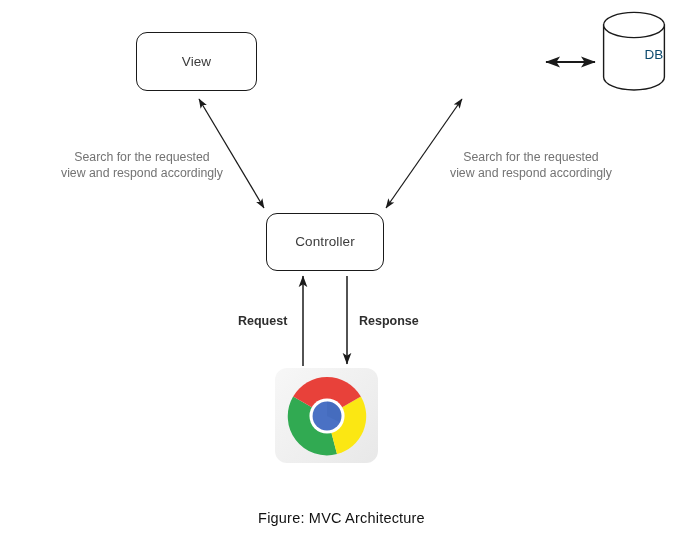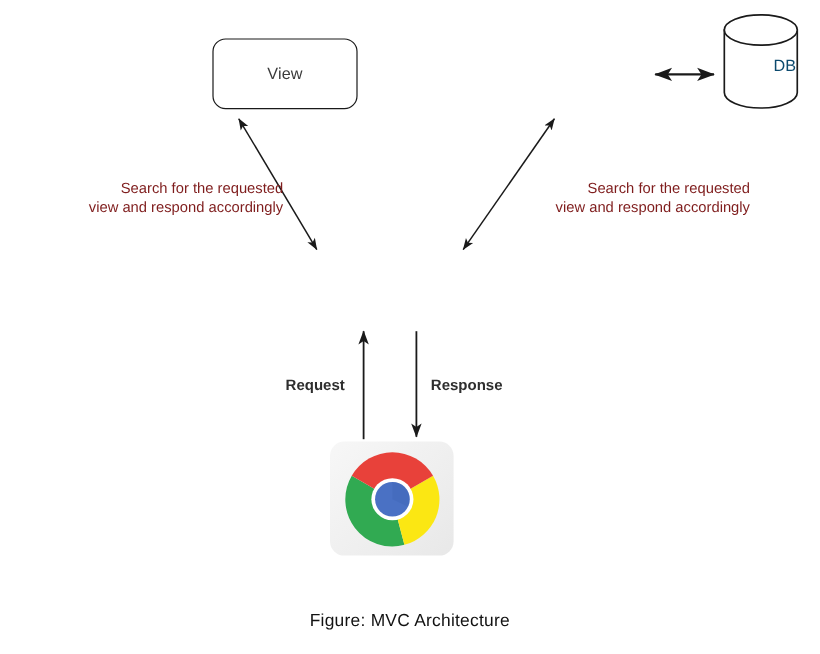--- a/index.html
+++ b/index.html
@@ -27,21 +27,20 @@
   }
   .node-box {
     position: absolute;
     box-sizing: border-box;
     border: 1.3px solid #1a1a1a;
     border-radius: 11px;
     background: #ffffff;
     display: flex;
     align-items: center;
     justify-content: center;
-    margin-left: 41px;
   }
   .node-label {
     font-size: 13.5px;
     color: #3b3b3b;
     letter-spacing: 0.1px;
     line-height: 1;
   }
   #view-box  { left: 136px; top: 32px;  width: 121px; height: 59px; }
   #model-box { left: 415px; top: 32px;  width: 121px; height: 59px; }
   #ctrl-box  { left: 266px; top: 213px; width: 118px; height: 58px; }
@@ -65,23 +64,23 @@
     justify-content: center;
     font-size: 13.5px;
     color: #0c4a6e;
     padding-top: 6px;
     box-sizing: border-box;
   }
 
   .edge-note {
     position: absolute;
     font-size: 12.3px;
-    color: #7f1d1d;
+    color: #737373;
     line-height: 16px;
-    text-align: right;
+    text-align: center;
     white-space: nowrap;
   }
   #note-view  { left: 48px;  top: 149px; width: 188px; }
   #note-model { left: 437px; top: 149px; width: 188px; }
 
   .flow-label {
     position: absolute;
     font-size: 12.5px;
     color: #2e2e2e;
     white-space: nowrap;
@@ -140,20 +139,23 @@
     <line x1="303" y1="366" x2="303" y2="276" stroke="#1a1a1a" stroke-width="1.5" marker-end="url(#ah)"></line>
 
     <line x1="347" y1="276" x2="347" y2="364" stroke="#1a1a1a" stroke-width="1.5" marker-end="url(#ah)"></line>
   </svg>
 
   <div class="node-box" id="view-box">
     <span class="node-label">View</span>
   </div>
 
 
+  <div class="node-box" id="ctrl-box">
+    <span class="node-label">Controller</span>
+  </div>
 
   <div id="db-node">
     <svg width="64" height="80" viewBox="0 0 64 80">
       <path d="M1.6,14 L1.6,66 A30.4,13 0 0 0 62.4,66 L62.4,14 Z" fill="#ffffff" stroke="#1a1a1a" stroke-width="1.4"></path>
       <ellipse cx="32" cy="14" rx="30.4" ry="12.6" fill="#ffffff" stroke="#1a1a1a" stroke-width="1.4"></ellipse>
     </svg>
     <div id="db-label">DB</div>
   </div>
 
   <div class="edge-note" id="note-view">

